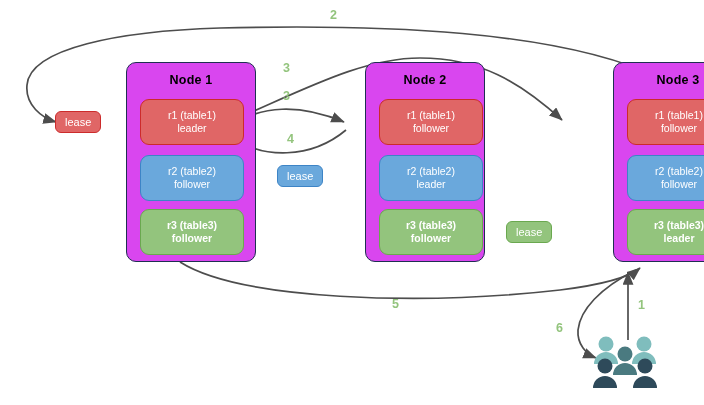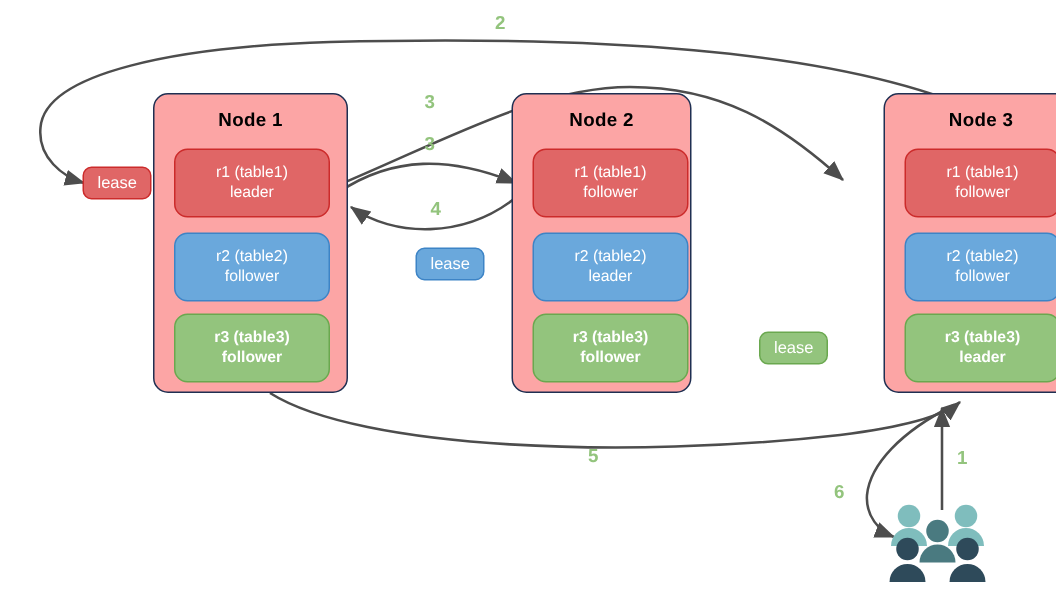--- a/index.html
+++ b/index.html
@@ -22,21 +22,22 @@
     height: 405px;
     pointer-events: none;
   }
 
   
   .node {
     position: absolute;
     box-sizing: border-box;
     border: 1.6px solid #1f2f52;
     border-radius: 10px;
-    background: #fca5a5;
+    background: #d946ef;
+    margin-left: 24px;
   }
   .node-title {
     text-align: center;
     font-size: 12.5px;
     font-weight: bold;
     color: #000000;
     margin-top: 10px;
     letter-spacing: .2px;
   }
 

